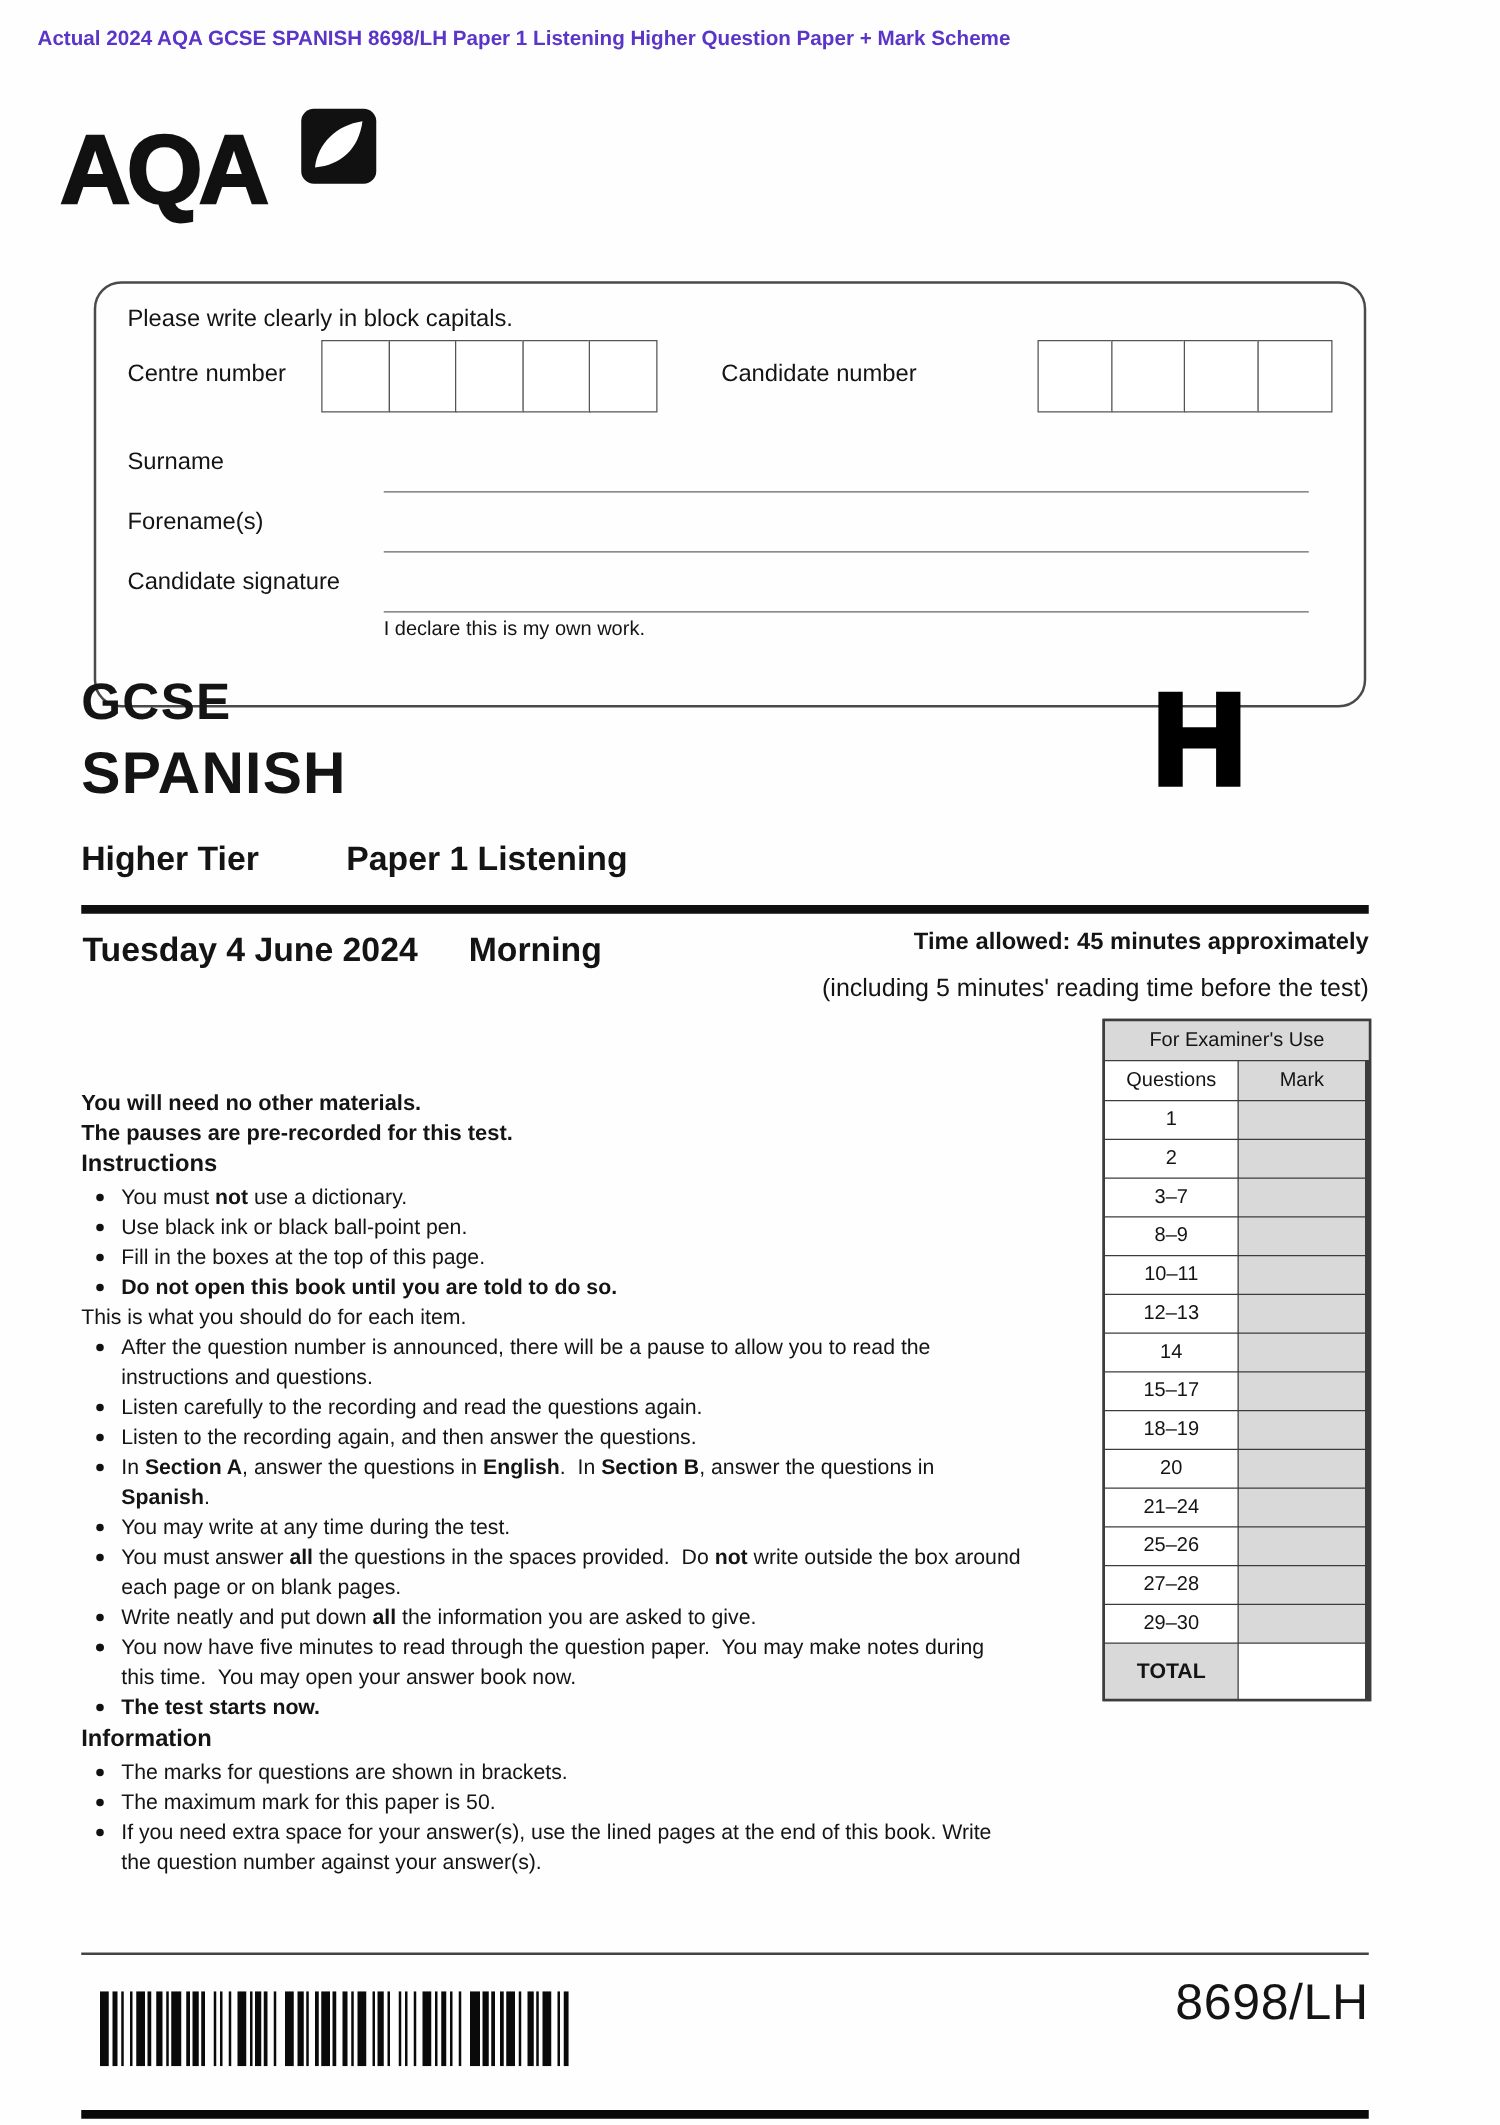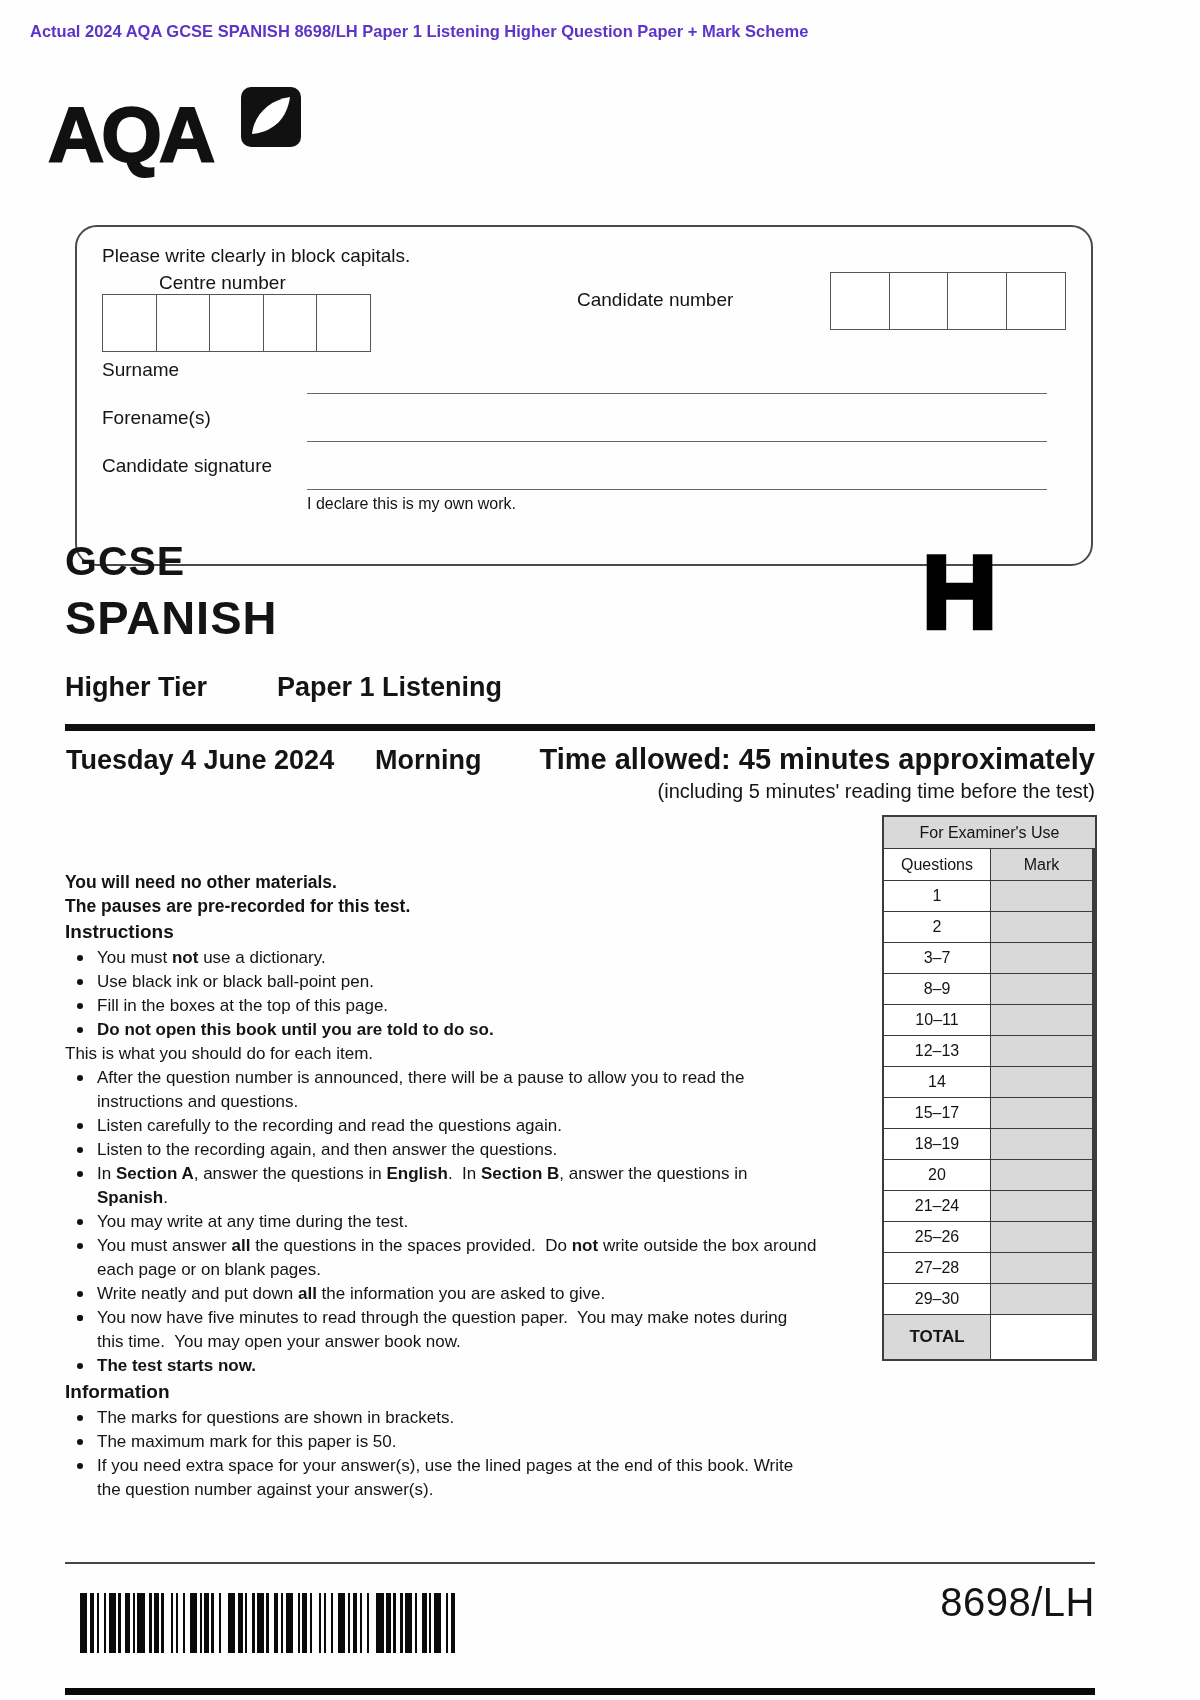--- a/index.html
+++ b/index.html
@@ -36,21 +36,21 @@
   .subject{position:absolute;left:65px;top:590px;font-size:47px;font-weight:700;letter-spacing:1px;}
   .h-badge{position:absolute;left:922px;top:540px;font-size:104px;font-weight:700;
            line-height:1;-webkit-text-stroke:4.5px #000;color:#000;}
   .tier-row{position:absolute;left:65px;top:672px;font-size:27px;font-weight:600;}
   .tier-row .paper{position:absolute;left:212px;width:420px;}
   .rule-thick{position:absolute;left:65px;width:1030px;height:7px;background:#101010;}
 
   
   .sess-date{position:absolute;left:66px;top:745px;font-size:27px;font-weight:600;}
   .sess-tod{position:absolute;left:375px;top:745px;font-size:27px;font-weight:600;}
-  .sess-time{position:absolute;right:105px;top:743px;font-size:29px;font-weight:600;text-align:right;}
+  .sess-time{position:absolute;right:105px;top:743px;font-size:19px;font-weight:600;text-align:right;}
   .sess-note{position:absolute;right:105px;top:780px;font-size:20px;text-align:right;}
 
   
   .col{position:absolute;left:65px;top:870px;width:752px;}
   .line{position:relative;font-size:17px;line-height:24px;white-space:pre-wrap;}
   .line.bullet{padding-left:32px;}
   .dot{position:absolute;left:12px;top:9px;width:6px;height:6px;border-radius:50%;background:#111;}
   .b{font-weight:bold;}
   .mat .line{font-weight:bold;font-size:17.5px;}
   .sec-h{font-size:19px;font-weight:bold;line-height:28px;}
@@ -89,21 +89,21 @@
     <div class="logo-text">AQA</div>
     <svg class="leaf" width="62" height="62" viewBox="0 0 62 62">
       <rect x="1" y="1" width="60" height="60" rx="10" fill="#111"></rect>
       <path d="M12 48 C14 29 29 14 50 11 C47 33 33 46 12 48 Z" fill="#fff"></path>
     </svg>
   </div>
 
   <div class="id-box">
     <div class="id-instr">Please write clearly in block capitals.</div>
 
-    <div class="num-row" style="left:25px;flex-direction:column;">
+    <div class="num-row" style="left:25px;">
       <div class="num-label" style="width:155px;">Centre number</div>
       <div class="cells">
           <div class="cell"></div>
           <div class="cell"></div>
           <div class="cell"></div>
           <div class="cell"></div>
           <div class="cell"></div>
         </div>
     </div>
 

